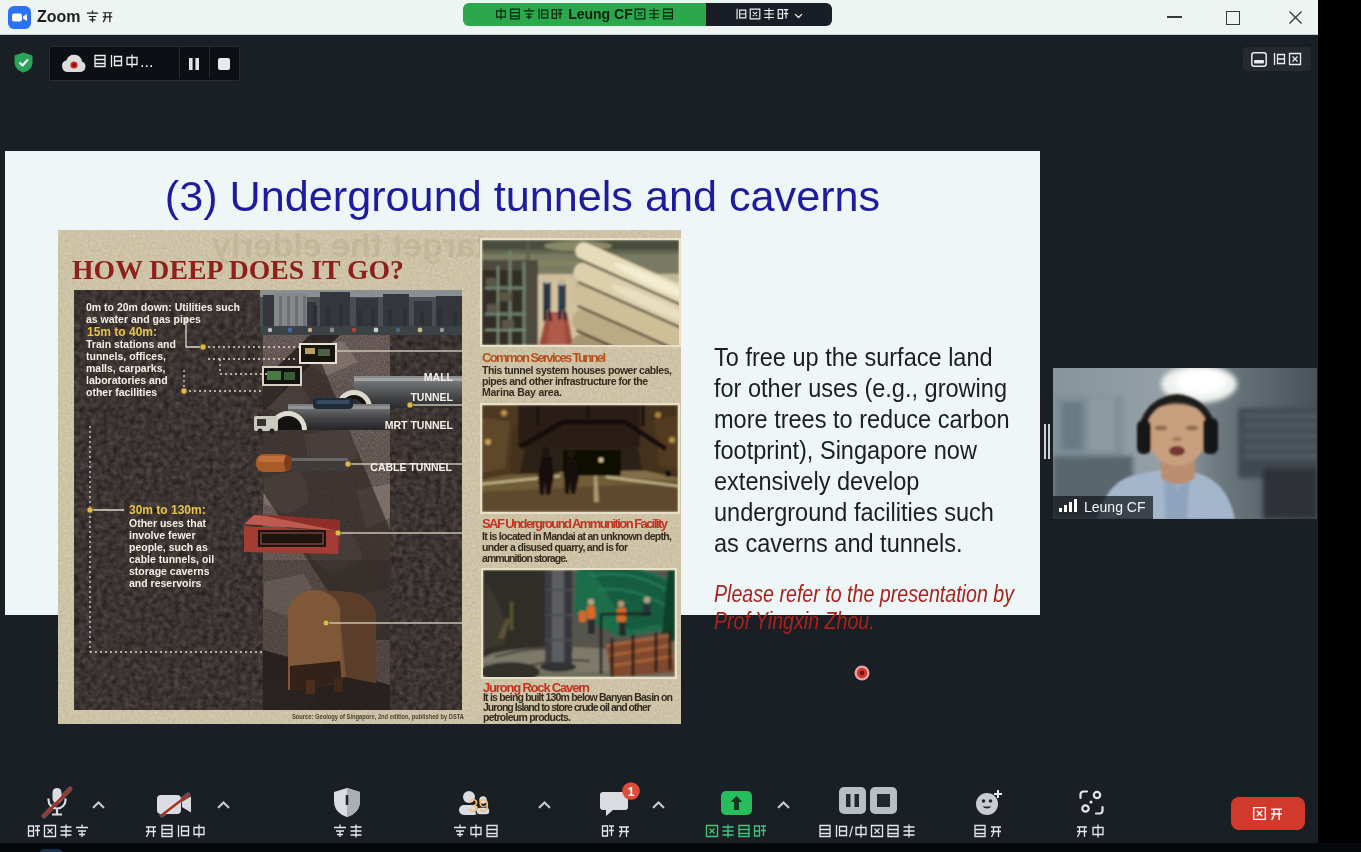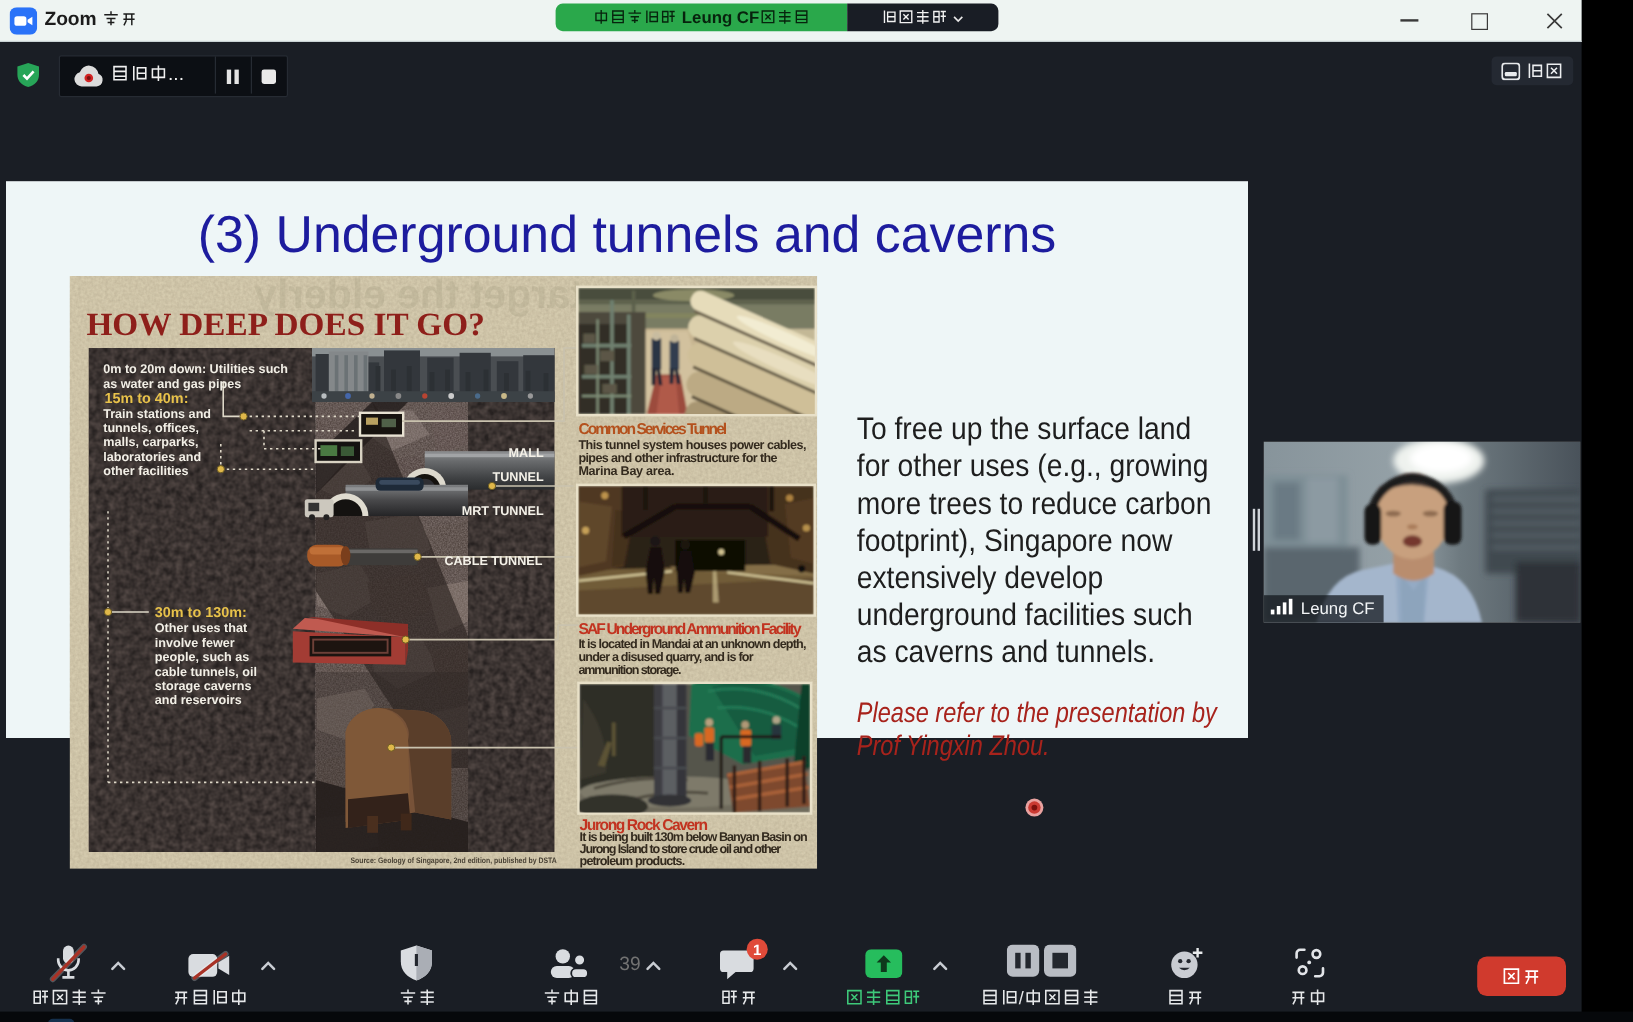--- a/index.html
+++ b/index.html
@@ -639,21 +639,21 @@
     </svg><svg class="cjk" width="16" height="16" viewBox="0 0 16 16">
       <use href="#c3"></use>
     </svg></div>
 
 <svg class="abs" style="left:456px;top:790px" width="36" height="28" viewBox="0 0 36 28">
     <circle cx="13" cy="7" r="6" fill="#d9dce0"></circle>
     <rect x="3" y="15" width="20" height="10" rx="5" fill="#d9dce0"></rect>
     <circle cx="27" cy="10" r="4.5" fill="#d9dce0" stroke="#1a1e25" stroke-width="1.5"></circle>
     <rect x="20" y="17" width="14" height="8" rx="4" fill="#d9dce0" stroke="#1a1e25" stroke-width="1.5"></rect>
   </svg>
-<div class="abs" style="left:516px;top:795px;color:#737373;font-size:16px">39</div>
+<div class="abs" style="left:468px;top:795px;color:#fdba74;font-size:19px">39</div>
 <svg class="car" style="left:538px" width="13" height="11" viewBox="0 0 16 12">
     <path d="M2 9.5 L8 3.5 L14 9.5" fill="none" stroke="#c9cdd3" stroke-width="2.6" stroke-linecap="round"></path>
   </svg>
 <div class="tlabel abs" style="left:452px;width:48px"><svg class="cjk" width="16" height="16" viewBox="0 0 16 16">
       <use href="#c5"></use>
     </svg><svg class="cjk" width="16" height="16" viewBox="0 0 16 16">
       <use href="#c1"></use>
     </svg><svg class="cjk" width="16" height="16" viewBox="0 0 16 16">
       <use href="#c2"></use>
     </svg></div>

